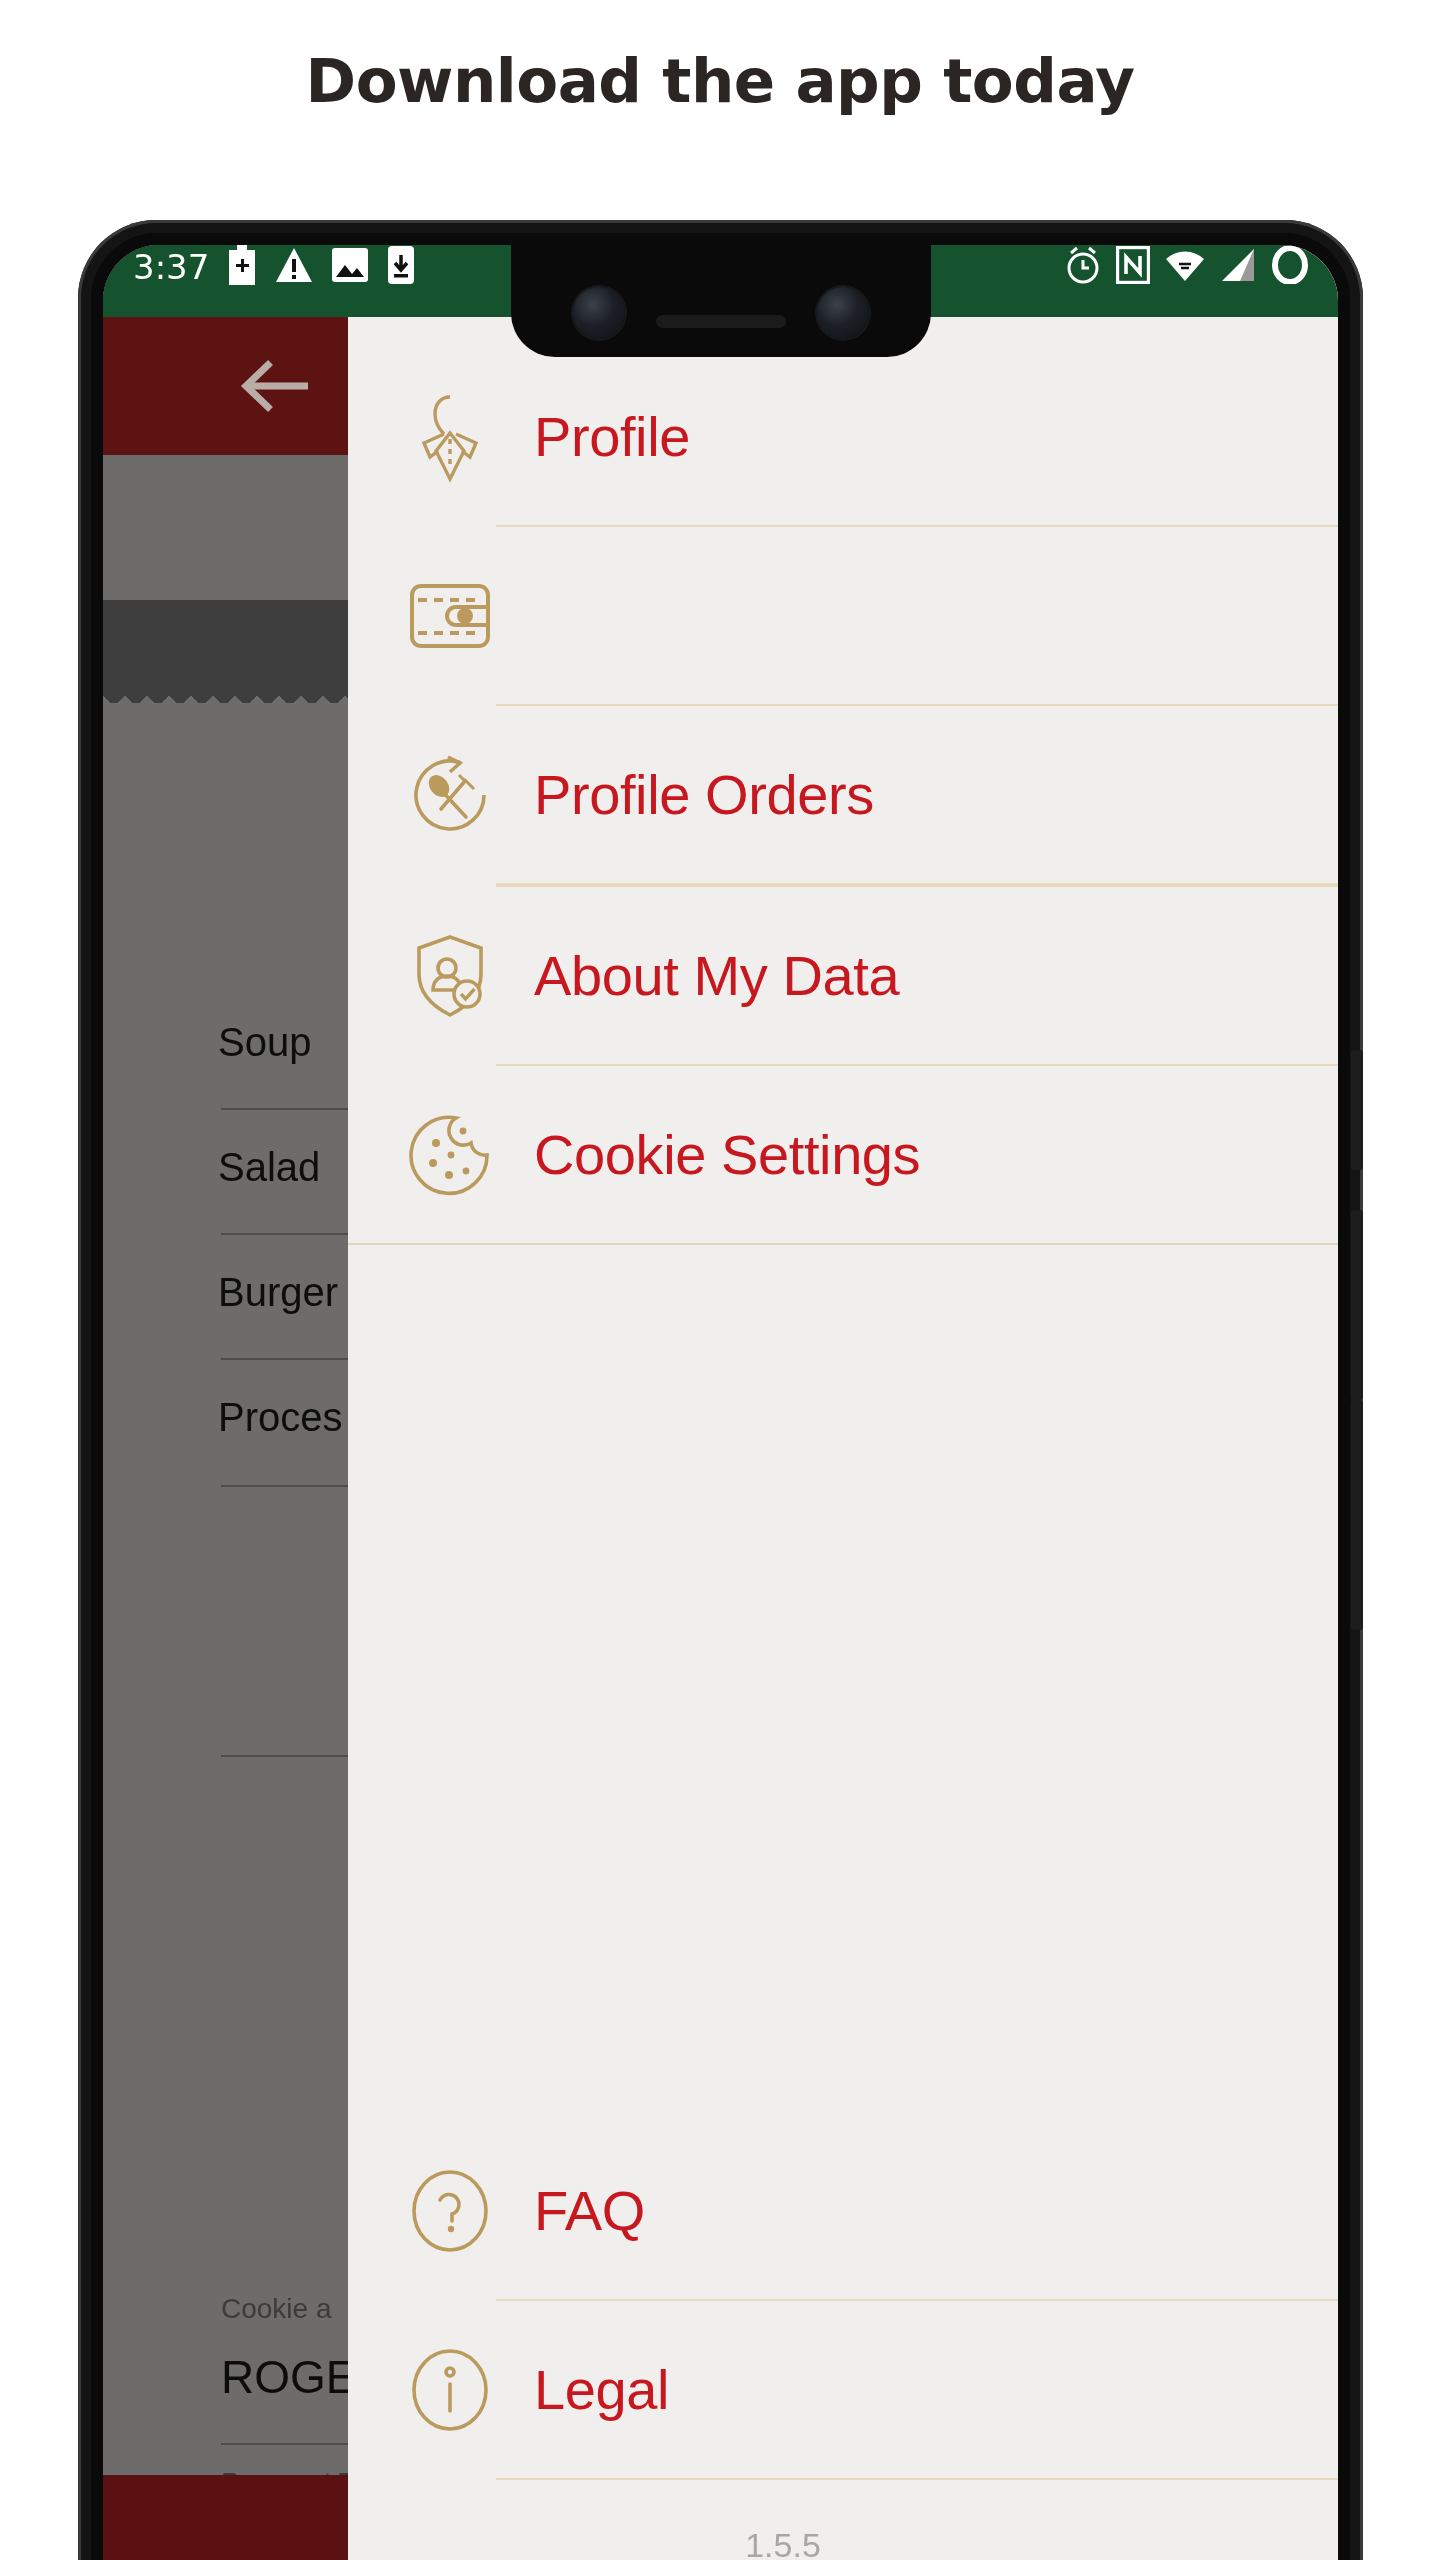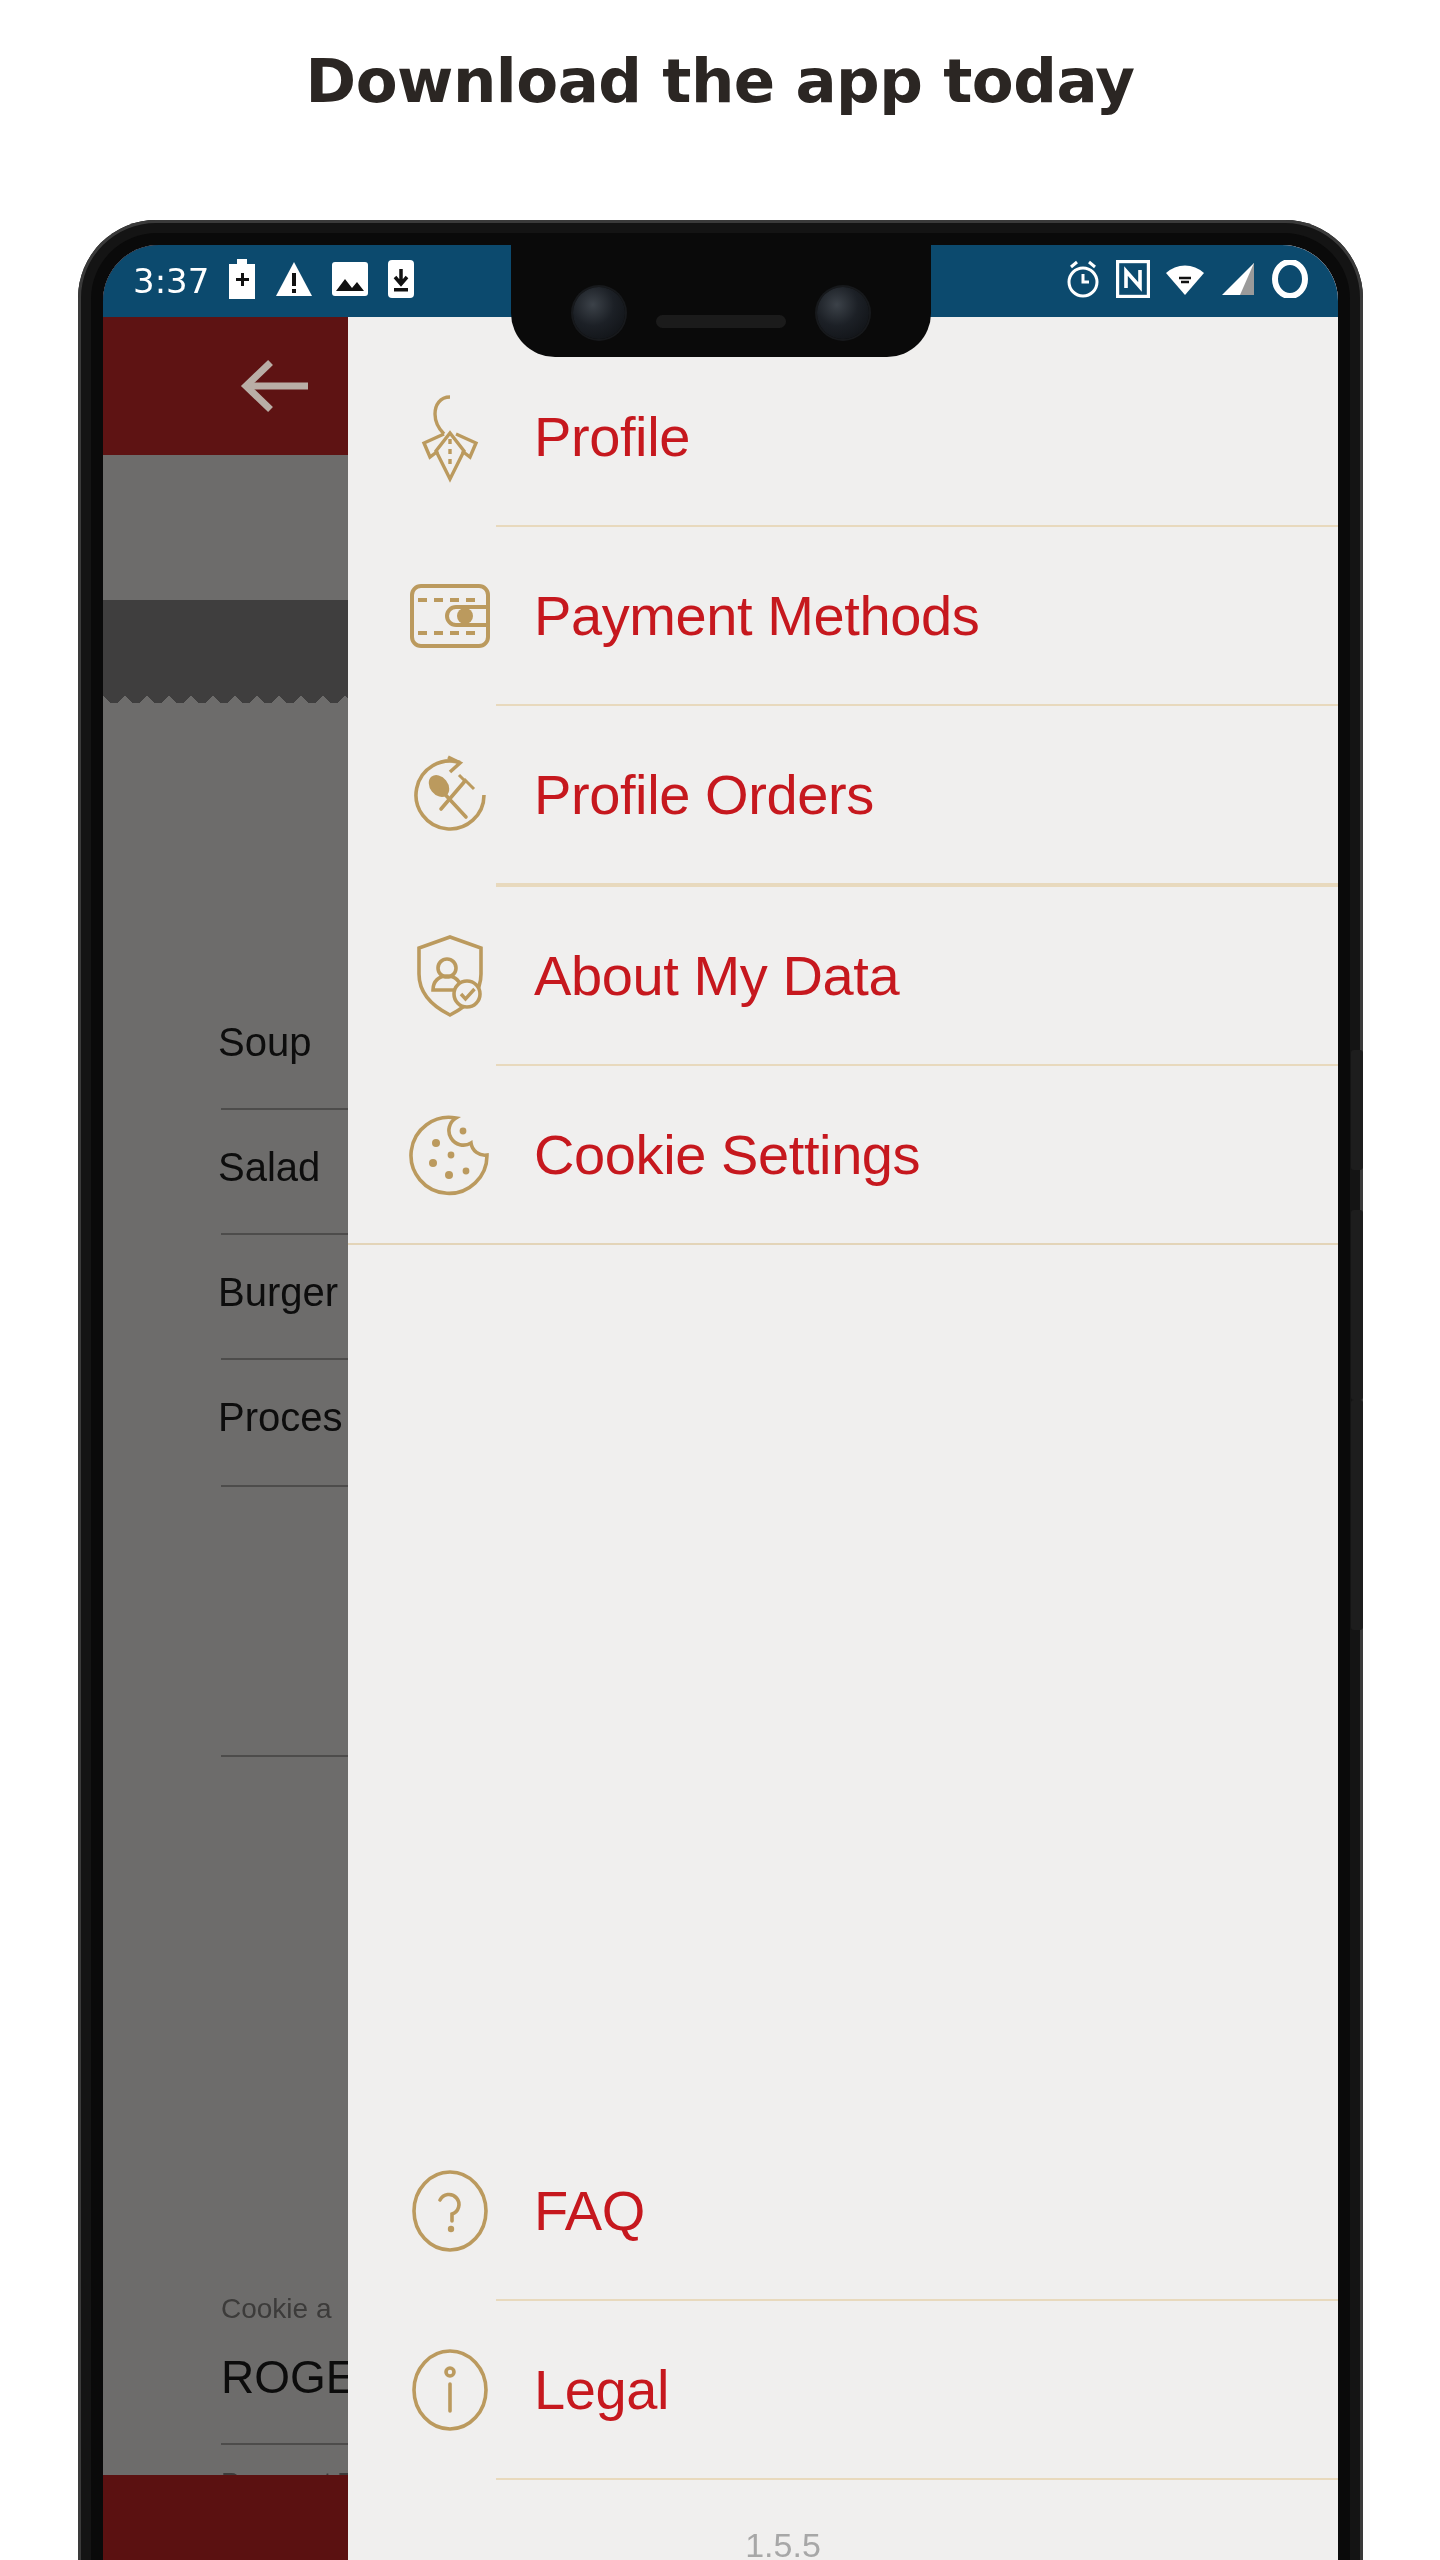--- a/index.html
+++ b/index.html
@@ -61,23 +61,23 @@
   }
   .side-btn.b1 { top: 830px;  height: 120px; }
   .side-btn.b2 { top: 990px;  height: 190px; }
   .side-btn.b3 { top: 1180px; height: 230px; }
 
   
   .status-bar {
     position: absolute;
     left: 0; top: 0;
     width: 1235px; height: 72px;
-    background: #0c4a6e;
+    background: #14532d;
     display: flex;
-    align-items: center;
+    align-items: flex-start;
     z-index: 40;
     color: #ffffff;
   }
   .status-left {
     display: flex; align-items: center; gap: 18px;
     padding-left: 30px;
     flex: 0 0 auto;
   }
   .status-time {
     font-size: 34px;
@@ -343,21 +343,20 @@
           <div class="menu-item">
             <span class="mi-icon">
               <svg width="84" height="72" viewBox="0 0 84 72" fill="none" stroke="#bb9a5e" stroke-width="4">
                 <rect x="4" y="6" width="76" height="60" rx="9"></rect>
                 <path d="M10 20 H74" stroke-dasharray="9 7"></path>
                 <path d="M10 53 H74" stroke-dasharray="9 7"></path>
                 <path d="M80 27 H48 a9 9 0 0 0 0 18 H80"></path>
                 <circle cx="57" cy="36" r="8" fill="#bb9a5e" stroke="none"></circle>
               </svg>
             </span>
-            <span class="mi-label">Payment Methods</span>
           </div>
           <div class="divider"></div>
 
           <div class="menu-item">
             <span class="mi-icon">
               <svg width="84" height="84" viewBox="0 0 84 84" fill="none" stroke="#bb9a5e" stroke-width="3.6">
                 <path d="M76 42 a34 34 0 1 1 -24 -32.5"></path>
                 <path d="M40 4 L52 10 L42 19"></path>
                 <ellipse cx="31" cy="33" rx="9" ry="12" transform="rotate(-38 31 33)" fill="#bb9a5e" stroke="none"></ellipse>
                 <path d="M33 37 L58 64" stroke-linecap="round"></path>

